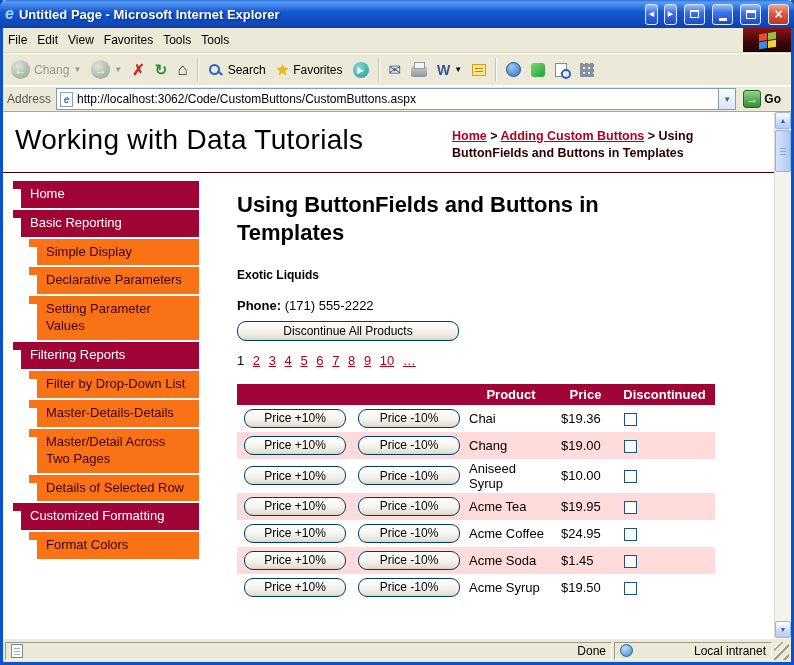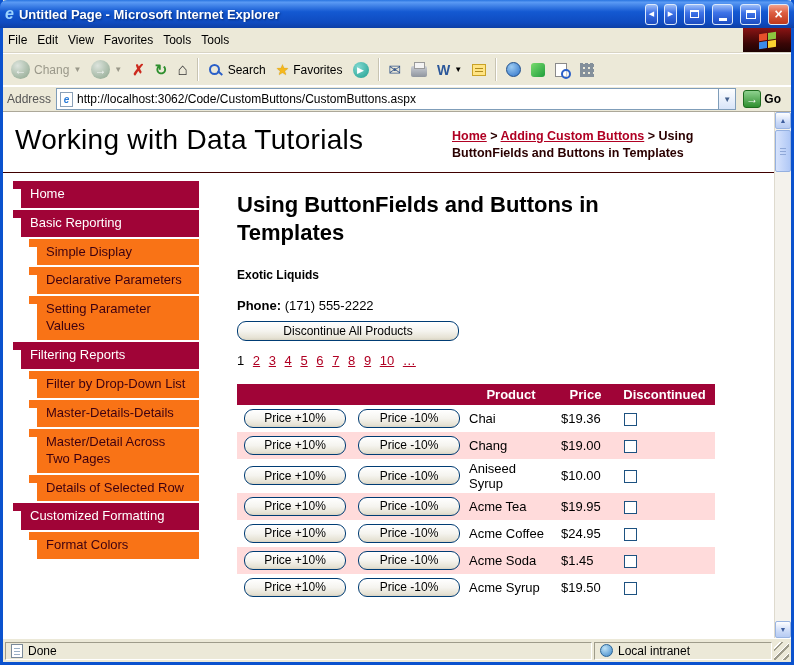--- a/index.html
+++ b/index.html
@@ -133,23 +133,23 @@
   .products th { background:#A00437; color:#fff; font-size:13px; font-weight:bold; height:21px; padding:0 2px; text-align:center; }
   .products td { padding:2px 4px; font-size:13px; vertical-align:middle; }
   .products tr.alt { background:#FFDBDB; }
   .row-btn { display:block; width:102px; height:19px; margin:2px auto; }
   .checkbox { display:inline-block; width:13px; height:13px; background:#fff; border:1px solid #1D5281; margin-left:6px; vertical-align:middle; }
 
   
   .statusbar { height:24px; flex:none; display:flex; align-items:center; gap:2px; background:#ECE9D8;
                border-top:1px solid #FFFFFF; padding:2px 2px; }
   .status-sec { height:18px; border:1px solid; border-color:#9E9B8A #FFF #FFF #9E9B8A; display:flex;
-                align-items:center; gap:5px; padding:0 5px; font-size:12px; color:#000; }
+                align-items:center; gap:5px; padding:0 5px; font-size:12px; color:#000;justify-content:space-between; }
   .status-left { flex:1; }
-  .status-right { width:178px; }
+  .status-right { width:158px; }
   .doc-ico { width:12px; height:14px; background:#fff; border:1px solid #7A8A9A; position:relative; flex:none; }
   .doc-ico::before { content:''; position:absolute; left:2px; top:3px; right:2px; height:1px; background:#9AB0C6;
                      box-shadow:0 3px 0 #9AB0C6, 0 6px 0 #9AB0C6; }
   .globe-ico { width:13px; height:13px; border-radius:50%; flex:none; border:1px solid #2A6496;
                background:radial-gradient(circle at 35% 30%,#BFE3F7,#3C86C8); }
   .grip { width:15px; height:18px; align-self:flex-end;
           background:repeating-linear-gradient(135deg, transparent 0 4px, #FFFFFF 4px 5px, #9E9B8A 5px 7px); }
 </style>
 </head>
 <body>

